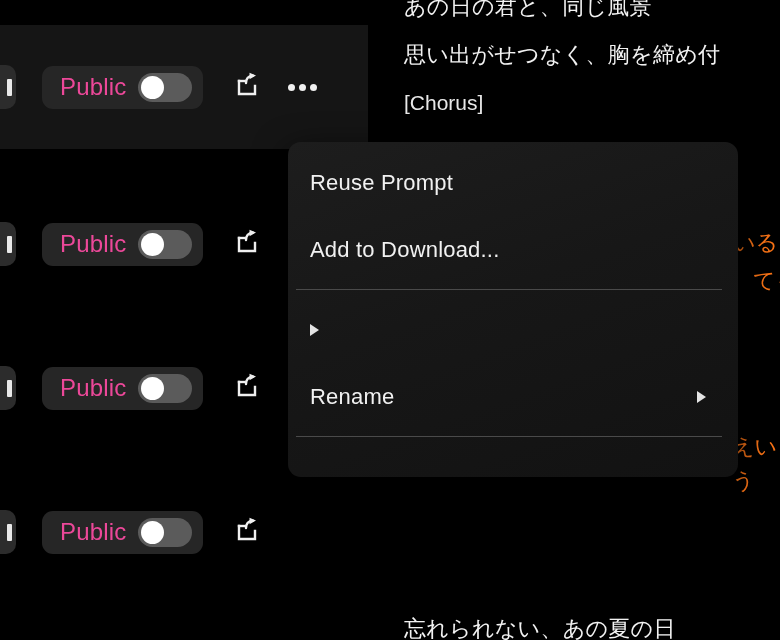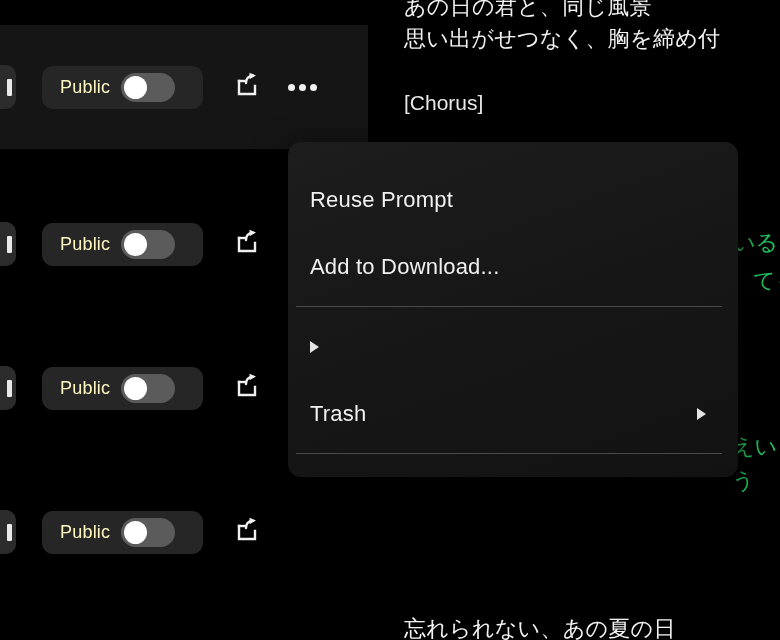--- a/index.html
+++ b/index.html
@@ -81,22 +81,22 @@
     height: 43px;
     border-radius: 11px;
     background: #262626;
     display: flex;
     align-items: center;
     box-sizing: border-box;
     padding: 0 11px 0 18px;
     gap: 11px;
   }
   .public-label {
-    color: #fef9c3;
-    font-size: 18px;
+    color: #ec4899;
+    font-size: 24px;
     letter-spacing: 0.2px;
     line-height: 1;
   }
   .toggle-track {
     width: 54px;
     height: 29px;
     border-radius: 15px;
     background: #5b5b5b;
     position: relative;
     flex: none;
@@ -157,38 +157,38 @@
   }
   .lyric-section {
     position: absolute;
     color: #e8e8e8;
     font-size: 21px;
     line-height: 28px;
     white-space: nowrap;
   }
   .lyric-frag {
     position: absolute;
-    color: #22c55e;
+    color: #f97316;
     font-size: 22px;
     line-height: 30px;
     white-space: nowrap;
   }
 
   
   .context-menu {
     position: absolute;
     left: 288px;
     top: 142px;
     width: 450px;
     height: 335px;
     border-radius: 13px;
     background: linear-gradient(160deg, #1d1d1d 0%, #171717 45%, #121212 100%);
     box-shadow: 0 10px 34px rgba(0,0,0,0.75);
     box-sizing: border-box;
-    padding-top: 24px;
+    padding-top: 7px;
     overflow: hidden;
   }
   .menu-item {
     position: relative;
     height: 67px;
     display: flex;
     align-items: center;
     padding: 0 22px 0 22px;
     box-sizing: border-box;
     color: #f1f1f1;
@@ -319,21 +319,21 @@
                 <path d="M15.5 0.8 L22 3.6 L15.5 7.2 Z" fill="#f0f0f0"></path>
               </svg></span>
           </div>
         </div>
       </div>
   </div>
 
   <div class="lyrics-pane">
     <div id="lyrics-host">
         <div class="lyric-line" style="top: -8px; left: 34px;">あの日の君と、同じ風景</div>
-        <div class="lyric-line" style="top: 24px; left: 34px;">思い出がせつなく、胸を締め付</div>
+        <div class="lyric-line" style="top: 40px; left: 34px;">思い出がせつなく、胸を締め付</div>
         <div class="lyric-section" style="top: 89px; left: 34px; text-align: right;">[Chorus]</div>
         <div class="lyric-line" style="top: 614px; left: 34px;">忘れられない、あの夏の日</div>
         <div class="lyric-frag" style="top: 228px; left: 363px;">いる</div>
         <div class="lyric-frag" style="top: 266px; left: 363px; margin-left: 20px;">ても</div>
         <div class="lyric-frag" style="top: 432px; left: 362px; font-family: Liberation Serif, serif;">えい</div>
         <div class="lyric-frag" style="top: 466px; left: 362px;">う</div>
       </div>
   </div>
 
   <div class="context-menu">
@@ -342,20 +342,20 @@
           <span class="mi-label">Reuse Prompt</span>
         </div>
         <div class="menu-item">
           <span class="mi-label">Add to Download...</span>
         </div>
         <div class="menu-sep"></div>
         <div class="menu-item">
           <span class="submenu-arrow"></span>
         </div>
         <div class="menu-item">
-          <span class="mi-label">Trash</span>
+          <span class="mi-label">Rename</span>
           <span class="submenu-arrow"></span>
         </div>
         <div class="menu-sep"></div>
       </div>
   </div>
 
 </div>
 
 </body></html>

